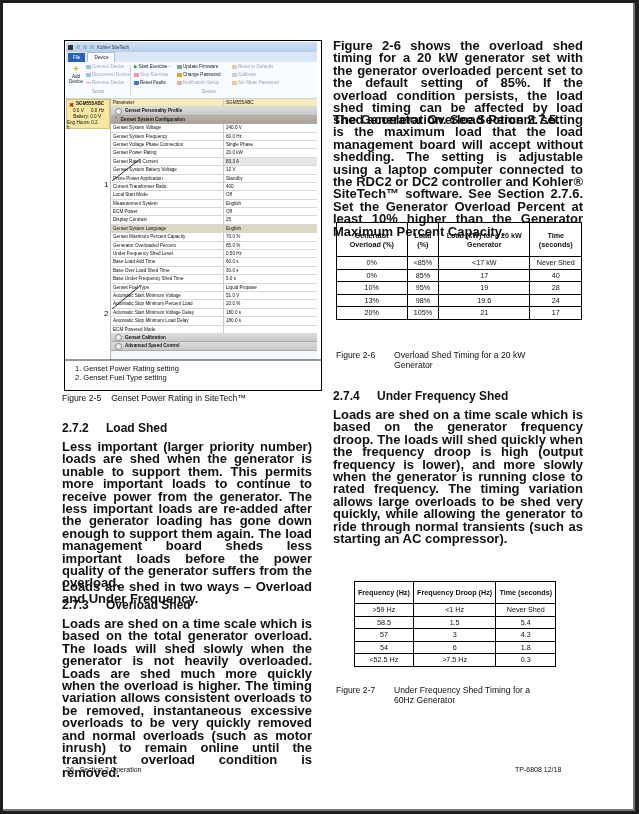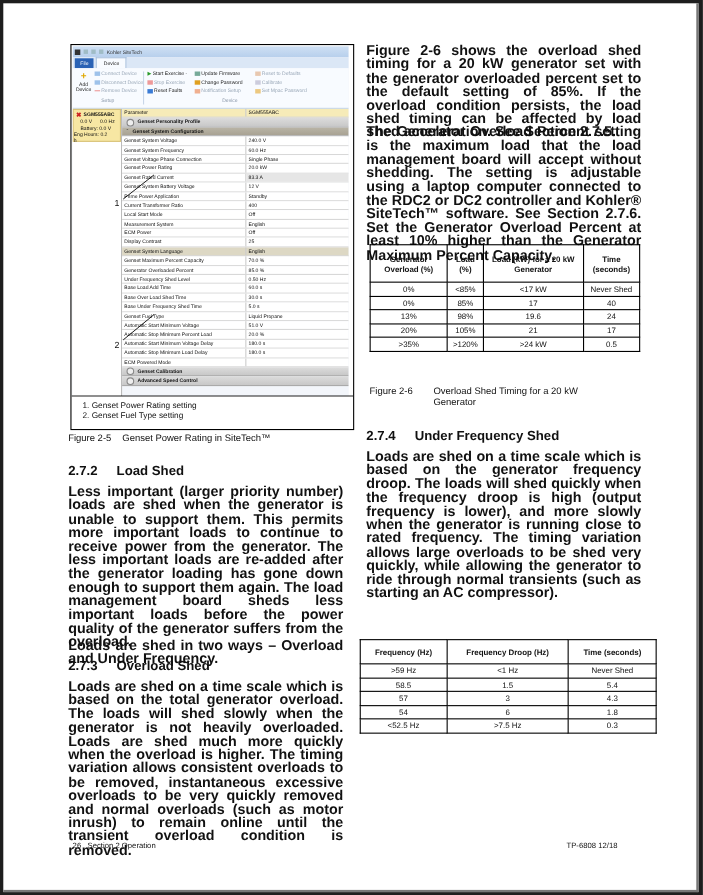--- a/index.html
+++ b/index.html
@@ -257,47 +257,47 @@
           <td>&lt;17 kW</td>
           <td>Never Shed</td>
         </tr>
         <tr style="height: 12.5px;">
           <td>0%</td>
           <td>85%</td>
           <td>17</td>
           <td>40</td>
         </tr>
         <tr style="height: 12.5px;">
+          <td>10%</td>
+          <td>95%</td>
+          <td>19</td>
+          <td>28</td>
+        </tr>
+        <tr style="height: 12.5px;">
           <td>13%</td>
           <td>98%</td>
           <td>19.6</td>
           <td>24</td>
         </tr>
         <tr style="height: 12.5px; padding-left: 43px;">
           <td>20%</td>
           <td>105%</td>
           <td>21</td>
           <td>17</td>
         </tr>
-        <tr style="height: 12.5px;">
-          <td>&gt;35%</td>
-          <td>&gt;120%</td>
-          <td>&gt;24  kW</td>
-          <td>0.5</td>
-        </tr>
       </tbody>
   </table>
   <div class="caption" style="left:333px;top:347px;width:250px;">
     <span style="display:inline-block;width:58px;vertical-align:top">Figure 2-6</span><span style="display:inline-block;vertical-align:top"><span>Overload Shed Timing for a 20 kW</span><br><span>Generator</span></span>
   </div>
 
   <div class="h2" style="left:330px;top:386px;"><span class="num">2.7.4</span><span>Under Frequency Shed</span></div>
   <div class="para" style="left:330px;top:406px;width:250px;">Loads are shed on a time scale which is based on the generator frequency droop. The loads will shed quickly when the frequency droop is high (output frequency is lower), and more slowly when the generator is running close to rated frequency. The timing variation allows large overloads to be shed very quickly, while allowing the generator to ride through normal transients (such as starting an AC compressor).</div>
 
-  <table class="t" style="left:324px;top:578px;width:270px;">
+  <table class="t" style="left:351px;top:578px;width:202px;">
     <thead>
         <tr id="t7h" style="height:22px;">
           <th>Frequency (Hz)</th>
           <th>Frequency Droop (Hz)</th>
           <th>Time (seconds)</th>
         </tr>
       </thead>
     <tbody id="t7b">
         <tr style="height: 12.5px; margin-left: 41px;">
           <td>&gt;59 Hz</td>
@@ -319,18 +319,21 @@
           <td>6</td>
           <td>1.8</td>
         </tr>
         <tr style="height: 12.5px;">
           <td>&lt;52.5 Hz</td>
           <td>&gt;7.5 Hz</td>
           <td>0.3</td>
         </tr>
       </tbody>
   </table>
+  <div class="caption" style="left:333px;top:682px;width:250px;">
+    <span style="display:inline-block;width:58px;vertical-align:top">Figure 2-7</span><span style="display:inline-block;vertical-align:top"><span>Under Frequency Shed Timing for a</span><br><span>60Hz Generator</span></span>
+  </div>
 
   <div class="footer" style="left:63px;">
     <span>26</span>&nbsp;&nbsp;&nbsp;<span>Section 2  Operation</span>
   </div>
   <div class="footer" style="left:512px;">TP-6808   12/18</div>
 </div>
 
 </body></html>

